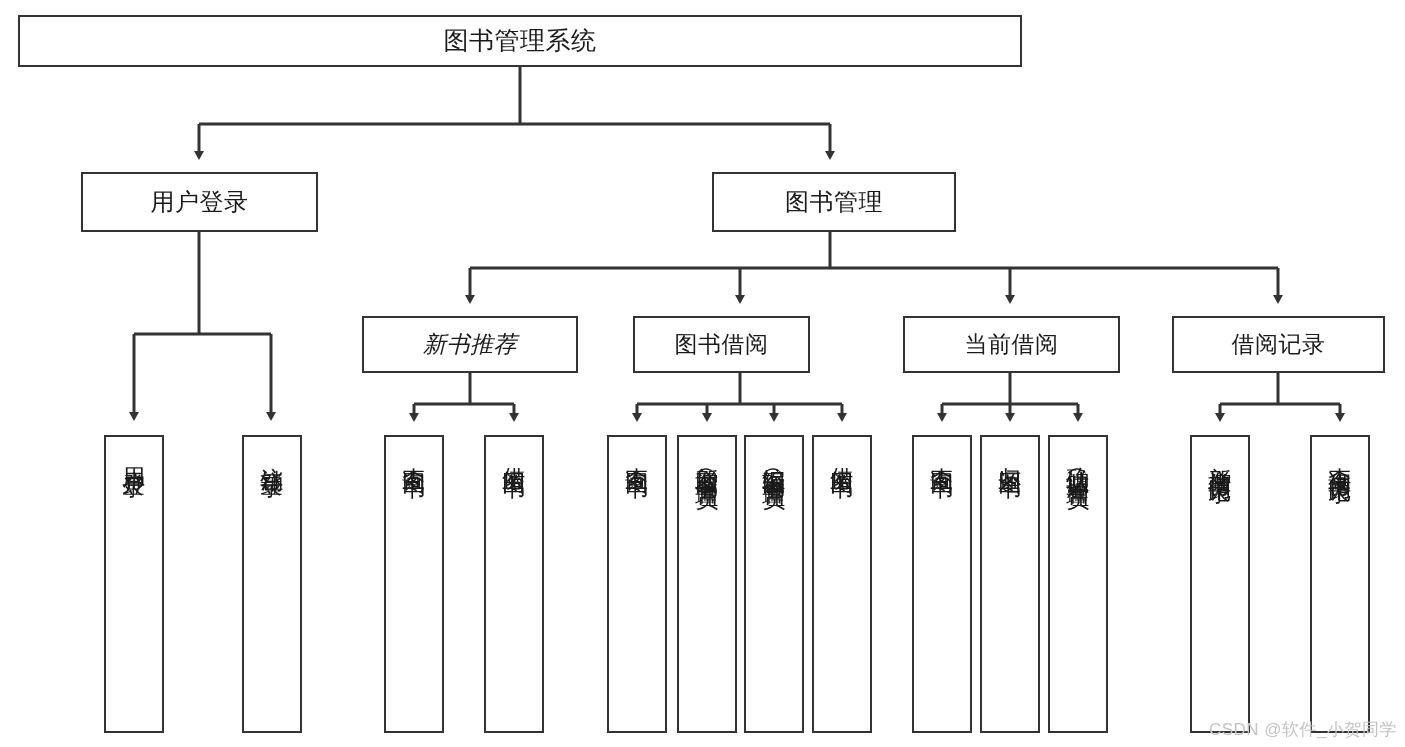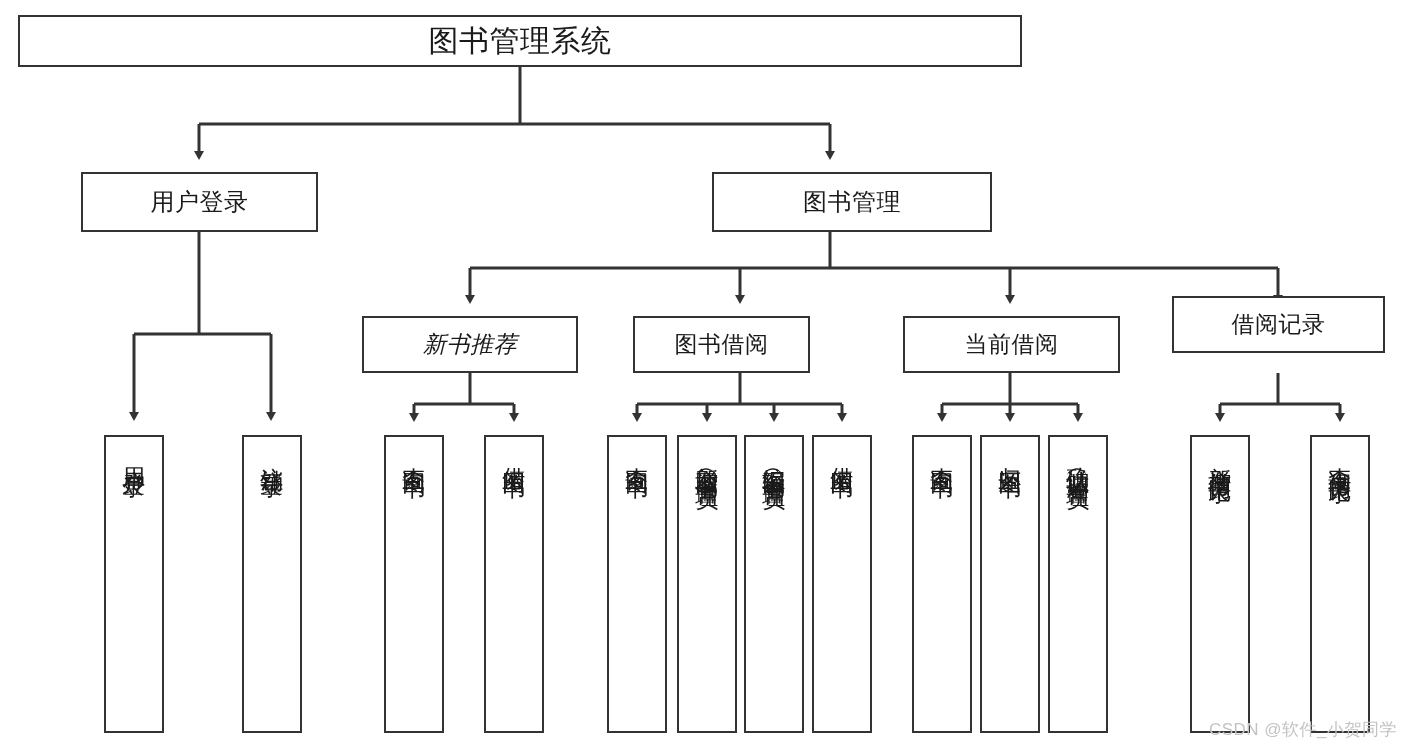--- a/index.html
+++ b/index.html
@@ -36,21 +36,21 @@
     justify-content: center;
     color: #1a1a1a;
     z-index: 2;
   }
   .node-label {
     display: block;
     text-align: center;
     line-height: 1.18;
     letter-spacing: 0.5px;
   }
-  .node.level-0 .node-label { font-size: 30px; }
+  .node.level-0 .node-label { font-size: 25px; }
   .node.level-1 .node-label { font-size: 24px; }
   .node.level-2 .node-label { font-size: 23px; }
   .node.leaf {
     align-items: flex-start;
     justify-content: center;
     padding-top: 12px;
   }
   .node.leaf .node-label {
     writing-mode: vertical-rl;
     text-orientation: upright;
@@ -126,37 +126,37 @@
   </svg>
 
   <div class="node level-0" style="left:18px; top:15px; width:1004px; height:52px;">
     <span class="node-label">图书管理系统</span>
   </div>
 
   <div class="node level-1" style="left:81px; top:172px; width:237px; height:60px;">
     <span class="node-label">用户登录</span>
   </div>
 
-  <div class="node level-1" style="left:712px; top:172px; width:280px; height:60px;">
+  <div class="node level-1" style="left:712px; top:172px; width:244px; height:60px;">
     <span class="node-label">图书管理</span>
   </div>
 
   <div class="node level-2" style="left:362px; top:316px; width:216px; height:57px;font-style:italic;">
     <span class="node-label">新书推荐</span>
   </div>
 
   <div class="node level-2" style="left:633px; top:316px; width:177px; height:57px;">
     <span class="node-label">图书借阅</span>
   </div>
 
   <div class="node level-2" style="left:903px; top:316px; width:217px; height:57px;">
     <span class="node-label">当前借阅</span>
   </div>
 
-  <div class="node level-2" style="left:1172px; top:296px; width:213px; height:57px;">
+  <div class="node level-2" style="left:1172px; top:316px; width:213px; height:57px;">
     <span class="node-label">借阅记录</span>
   </div>
 
   <div class="node leaf" style="left:104px; top:435px; width:60px; height:298px;">
     <span class="node-label">用户登录</span>
   </div>
 
   <div class="node leaf" style="left:242px; top:435px; width:60px; height:298px;">
     <span class="node-label">注销登录</span>
   </div>

